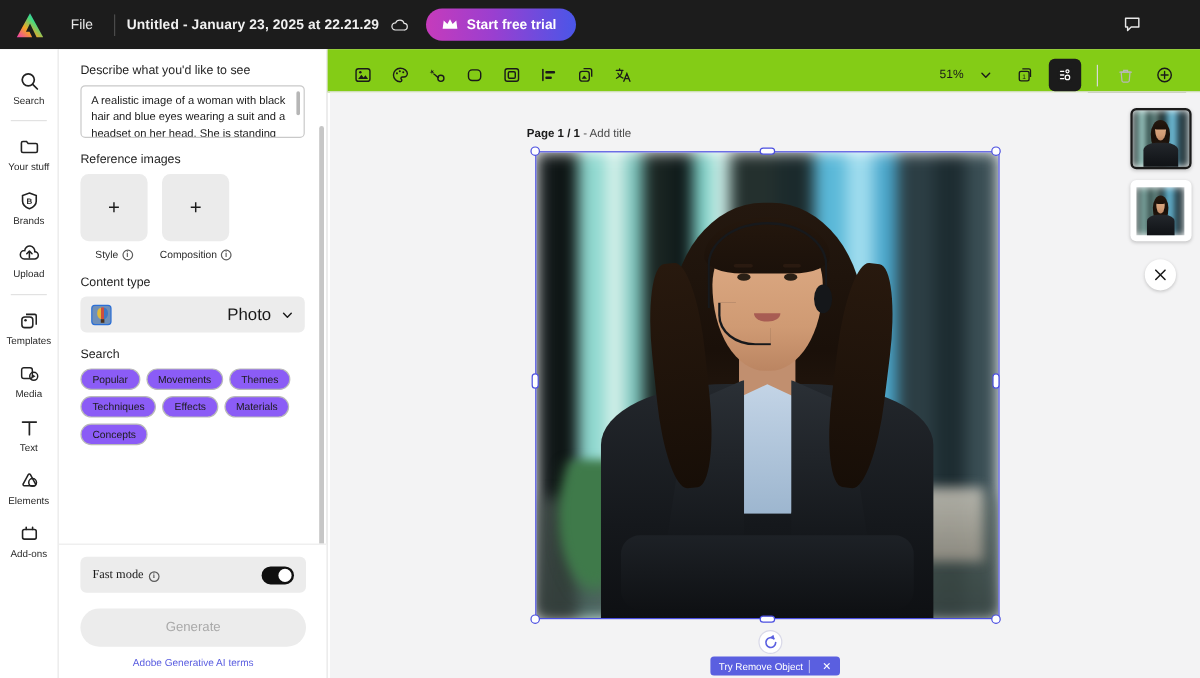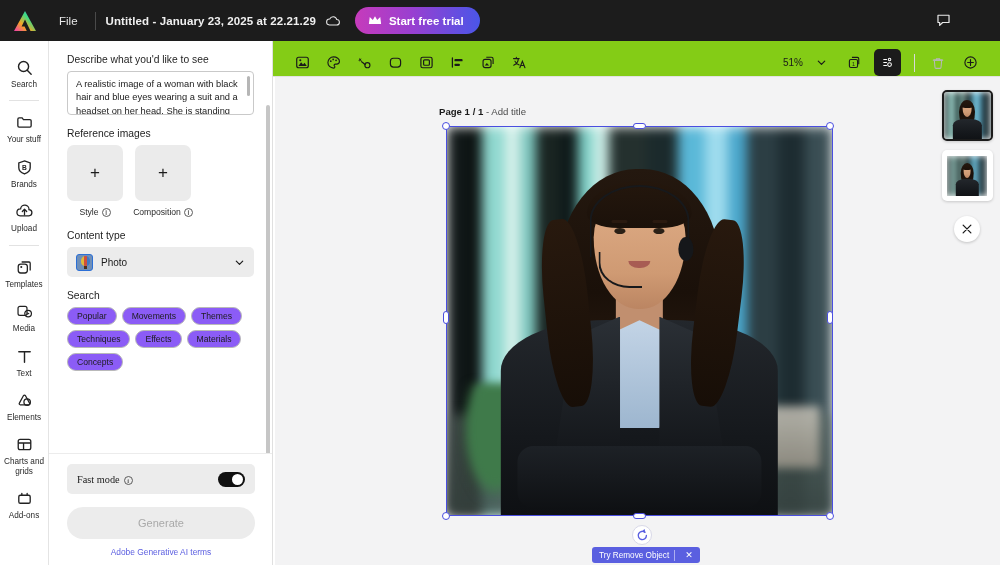--- a/index.html
+++ b/index.html
@@ -112,21 +112,21 @@
   .ct-icon {
     width: 17px; height: 17px; border-radius: 3px; border: 1.4px solid #2b6fd6;
     background: #6f8fb8; position: relative; overflow: hidden; flex: none;
   }
   .ct-icon .ball {
     position: absolute; left: 3.5px; top: 1.5px; width: 9px; height: 9.5px;
     border-radius: 50% 50% 45% 45%;
     background: linear-gradient(90deg,#e0b93a 0 33%, #cf4f3e 33% 66%, #3f78c4 66% 100%);
   }
   .ct-icon .basket { position: absolute; left: 6.5px; top: 11.5px; width: 3px; height: 2.5px; background: #4a3220; }
-  .select-label { font-size: 10px; color: #1a1a1a; flex: 1; }
+  .select-label { font-size: 14px; color: #1a1a1a; flex: 1; text-align: right; }
   .chips { display: flex; flex-wrap: wrap; gap: 5px; margin-top: 6px; }
   .chip {
     border: 1px solid #b9b9b9; border-radius: 11px; padding: 3px 9px;
     font-size: 8.6px; color: #1c1c1c; cursor: pointer; background: #8b5cf6; white-space: nowrap;
   }
   .panel-foot {
     position: absolute; left: 0; bottom: 0; width: 224px; background: #fff;
     padding: 0 18px 8px; border-top: 1px solid #ececec;
   }
   .fast-row {
@@ -464,27 +464,20 @@
         <path d="M4 5 h12 M10 5 v11" fill="none" stroke="#222" stroke-width="1.5" stroke-linecap="round"></path>
       </svg>
       <span class="lbl">Text</span>
     </div>
     <div class="rail-item">
       <svg width="19" height="19" viewBox="0 0 20 20">
         <path d="M4.6 12.8 L9 4.8 a1.1 1.1 0 0 1 1.9 0 l4.4 8 a1.1 1.1 0 0 1-1 1.7 H5.6 a1.1 1.1 0 0 1-1-1.7 z" fill="none" stroke="#222" stroke-width="1.35"></path>
         <circle cx="12.8" cy="11.6" r="3.4" fill="none" stroke="#222" stroke-width="1.35"></circle>
       </svg>
       <span class="lbl">Elements</span>
-    </div>
-    <div class="rail-item">
-      <svg width="19" height="19" viewBox="0 0 20 20">
-        <rect x="3.4" y="4.6" width="13.2" height="10.8" rx="2" fill="none" stroke="#222" stroke-width="1.4"></rect>
-        <path d="M3.4 8.4 H16.6 M9 8.4 V15.4" stroke="#222" stroke-width="1.4"></path>
-      </svg>
-      <span class="lbl">Charts and grids</span>
     </div>
     <div class="rail-item">
       <svg width="19" height="19" viewBox="0 0 20 20">
         <rect x="4" y="6.6" width="12" height="8.4" rx="1.6" fill="none" stroke="#222" stroke-width="1.4"></rect>
         <path d="M7.2 6.6 V4.6 M12.8 6.6 V4.6" stroke="#222" stroke-width="1.4" stroke-linecap="round"></path>
       </svg>
       <span class="lbl">Add-ons</span>
     </div>
   </div>
 

